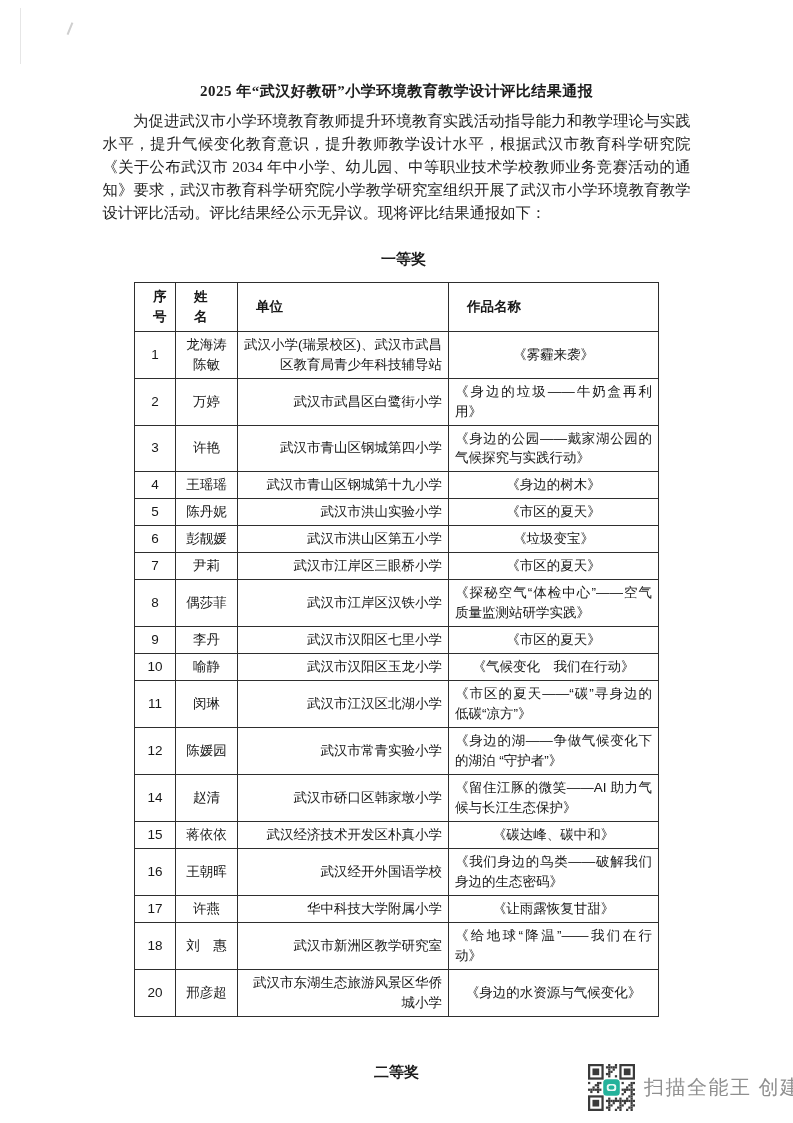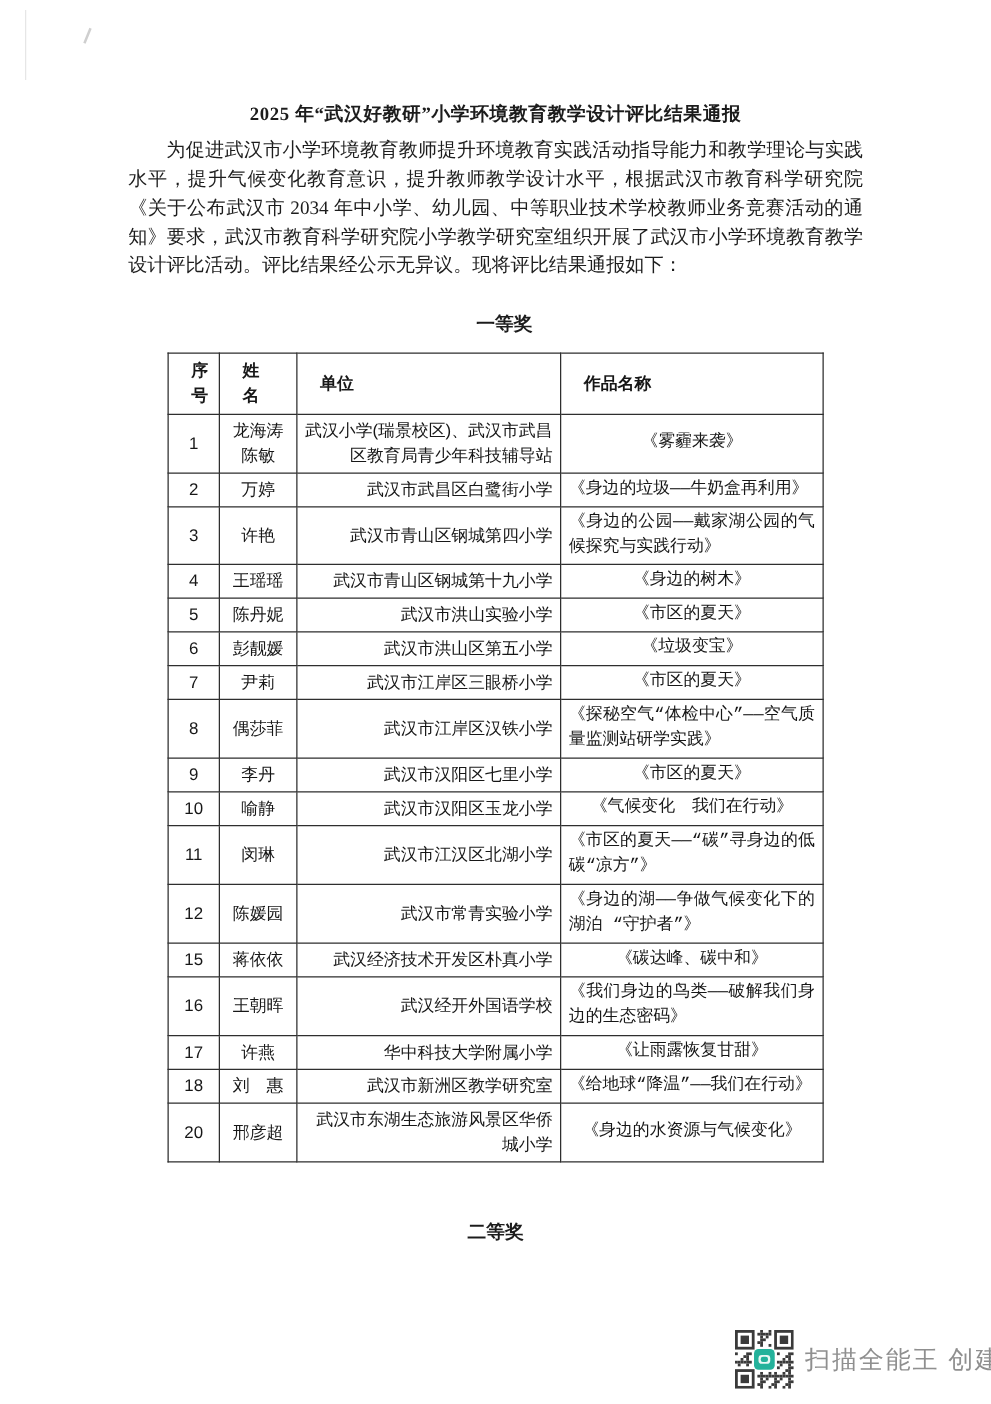--- a/index.html
+++ b/index.html
@@ -46,21 +46,21 @@
     overflow:hidden;
   }
   table.results th{font-weight:bold;text-align:left;padding:4px 18px;}
   col.c-no{width:41px;}
   col.c-name{width:62px;}
   col.c-unit{width:211px;}
   col.c-work{width:210px;}
   td.col-no{text-align:center;}
   td.col-name{text-align:center;white-space:pre-line;}
   td.col-unit{text-align:right;}
-  td.col-work{text-align:center;font-family:Liberation Mono, monospace;}
+  td.col-work{text-align:center;}
   td.col-work.long{text-align:left;text-align:justify;}
 
   .watermark{
     position:absolute;left:588px;top:1064px;
     display:flex;align-items:center;gap:9px;
   }
   .watermark svg{display:block;}
   .watermark-text{
     font-family:"Liberation Sans", sans-serif;
     font-size:20px;color:#8f8f8f;letter-spacing:1.5px;
@@ -161,20 +161,26 @@
           <td class="col-no">11</td>
           <td class="col-name">闵琳</td>
           <td class="col-unit">武汉市江汉区北湖小学</td>
           <td class="col-work long">《市区的夏天——“碳”寻身边的低碳“凉方”》</td>
         </tr>
         <tr>
           <td class="col-no">12</td>
           <td class="col-name">陈媛园</td>
           <td class="col-unit">武汉市常青实验小学</td>
           <td class="col-work long">《身边的湖——争做气候变化下的湖泊 “守护者”》</td>
+        </tr>
+        <tr>
+          <td class="col-no">14</td>
+          <td class="col-name">赵清</td>
+          <td class="col-unit">武汉市硚口区韩家墩小学</td>
+          <td class="col-work long">《留住江豚的微笑——AI 助力气候与长江生态保护》</td>
         </tr>
         <tr>
           <td class="col-no">15</td>
           <td class="col-name">蒋依依</td>
           <td class="col-unit">武汉经济技术开发区朴真小学</td>
           <td class="col-work">《碳达峰、碳中和》</td>
         </tr>
         <tr>
           <td class="col-no">16</td>
           <td class="col-name">王朝晖</td>

